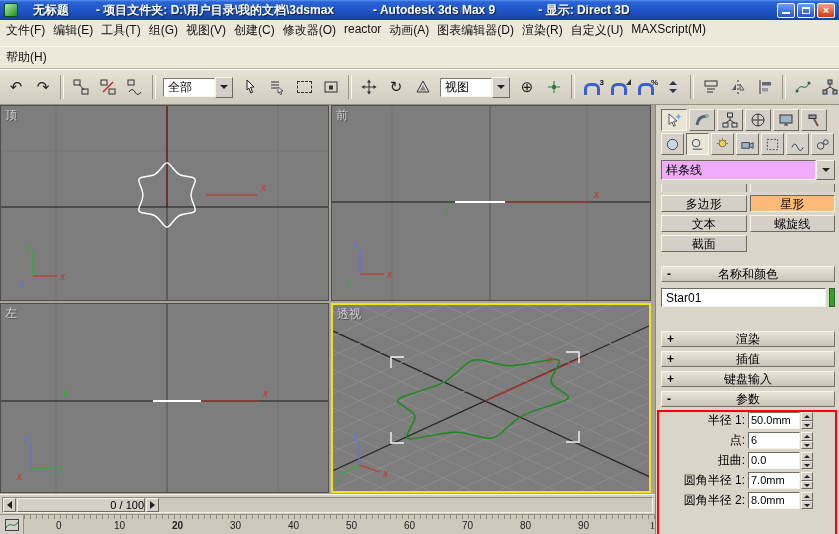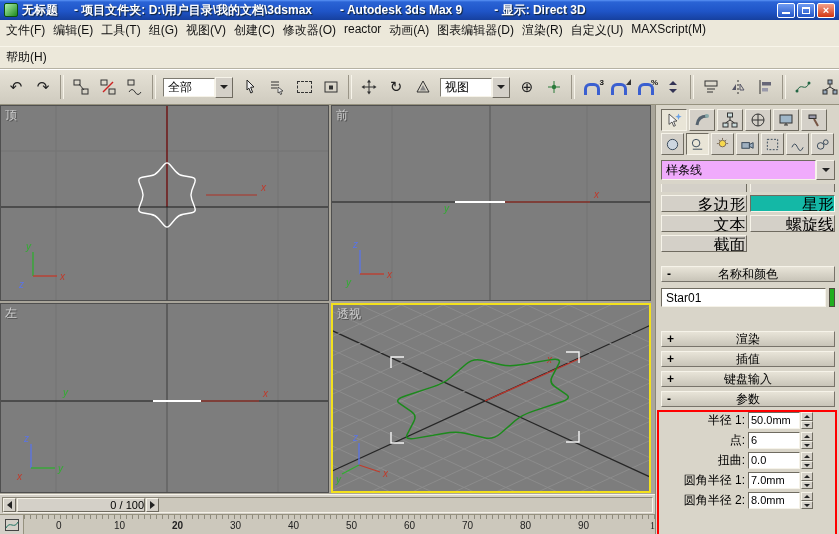--- a/index.html
+++ b/index.html
@@ -1,20 +1,20 @@
 <!DOCTYPE html>
 <html><head>
 <meta charset="utf-8">
 <style>
   html,body{margin:0;padding:0;background:#555}
   body{font-family:"Liberation Sans","DejaVu Sans",sans-serif}
   #window{position:relative;width:839px;height:534px;overflow:hidden;background:#d6d2c6;user-select:none}
 
   
-  #titlebar{height:20px;background:linear-gradient(180deg,#5a93f5 0%,#2a63d5 10%,#1f55c8 55%,#16409f 100%);display:flex;align-items:center;color:#fff;font-size:12px;font-weight:bold;padding:0 4px;gap:4px;box-sizing:border-box}
+  #titlebar{height:20px;background:linear-gradient(180deg,#5a93f5 0%,#2a63d5 10%,#1f55c8 55%,#16409f 100%);display:flex;align-items:center;color:#fff;font-size:12px;font-weight:bold;padding:0 4px;gap:15px;box-sizing:border-box}
   .app-icon{width:14px;height:14px;border-radius:2px;background:linear-gradient(135deg,#aef0ae,#1d8a1d);border:1px solid #0c4f0c;box-sizing:border-box;flex:none}
   .tseg{white-space:nowrap;text-shadow:1px 1px 1px #123}
   #title-project{margin-left:12px}
   #title-app{margin-left:24px}
   #title-display{margin-left:28px}
   .win-btns{margin-left:auto;display:flex;gap:2px}
   .win-btn{width:18px;height:15px;border-radius:2px;border:1px solid #fff;display:flex;align-items:center;justify-content:center;font-size:11px;line-height:1;color:#fff;box-sizing:border-box;cursor:default}
   .wb-blue{background:linear-gradient(#6f9bf2,#2255c7)}
   .wb-red{background:linear-gradient(#f3a08a,#d33611)}
   .glyph-min{width:8px;height:5px;border-bottom:2px solid #fff}
@@ -67,22 +67,22 @@
   .tab-row{display:flex;gap:2px}
   .tab-btn{width:26px;height:22px;display:flex;align-items:center;justify-content:center;background:#d4d0c8;border:1px solid;border-color:#f6f3e9 #6f6b60 #6f6b60 #f6f3e9;box-sizing:border-box}
   .sub-btn{width:23px;height:22px}
   .tab-btn.pressed{background:#e9e5d7;border-color:#6f6b60 #f6f3e9 #f6f3e9 #6f6b60}
   .cat-combo{display:flex;margin-top:5px;height:20px}
   .cat-val{flex:1;background:#f0abfc;border:1px solid;border-color:#6f6b60 #f6f3e9 #f6f3e9 #6f6b60;padding:1px 4px;height:16px;line-height:16px;box-sizing:content-box}
   .cat-arrow{width:17px;background:#d4d0c8;border:1px solid;border-color:#f6f3e9 #6f6b60 #6f6b60 #f6f3e9;display:flex;align-items:center;justify-content:center}
   .clip-row{display:grid;grid-template-columns:1fr 1fr;gap:3px;margin-top:4px;height:8px;overflow:hidden}
   .clip-row .obj-btn{height:17px;border-top:none}
   .obj-grid{display:grid;grid-template-columns:1fr 1fr;gap:3px;margin-top:3px}
-  .obj-btn{height:17px;line-height:17px;text-align:right;background:#d4d0c8;border:1px solid;border-color:#f6f3e9 #6f6b60 #6f6b60 #f6f3e9;font-size:16px;box-sizing:border-box;overflow:hidden}
-  .obj-btn.active{background:#14b8a6;border-color:#6f6b60 #f6f3e9 #f6f3e9 #6f6b60}
+  .obj-btn{height:17px;line-height:17px;text-align:center;background:#d4d0c8;border:1px solid;border-color:#f6f3e9 #6f6b60 #6f6b60 #f6f3e9;font-size:12px;box-sizing:border-box;overflow:hidden}
+  .obj-btn.active{background:#fdba74;border-color:#6f6b60 #f6f3e9 #f6f3e9 #6f6b60}
   .obj-empty{visibility:hidden}
   .rollout{height:16px;background:linear-gradient(#e8e4d8,#c8c4b8);border:1px solid;border-color:#f6f3e9 #77736a #77736a #f6f3e9;position:relative;text-align:center;font-size:12px;line-height:15px;box-sizing:border-box}
   .ro-sign{position:absolute;left:5px;top:0;font-weight:bold}
   #ro-name{margin-top:14px}
   .name-row{display:flex;margin-top:6px;height:19px}
   .name-field{flex:1;height:19px;background:#fff;border:1px solid;border-color:#6f6b60 #f6f3e9 #f6f3e9 #6f6b60;font-size:12px;padding:0 4px;box-sizing:border-box;font-family:"Liberation Sans","DejaVu Sans",sans-serif;color:#000}
   .color-swatch{width:17px;height:19px;margin-left:3px;border:1px solid #4e4a40;box-sizing:border-box}
   #ro-rendering{margin-top:24px}
   #ro-interp,#ro-keyboard,#ro-params{margin-top:4px}
   #param-rows{margin-top:4px}

